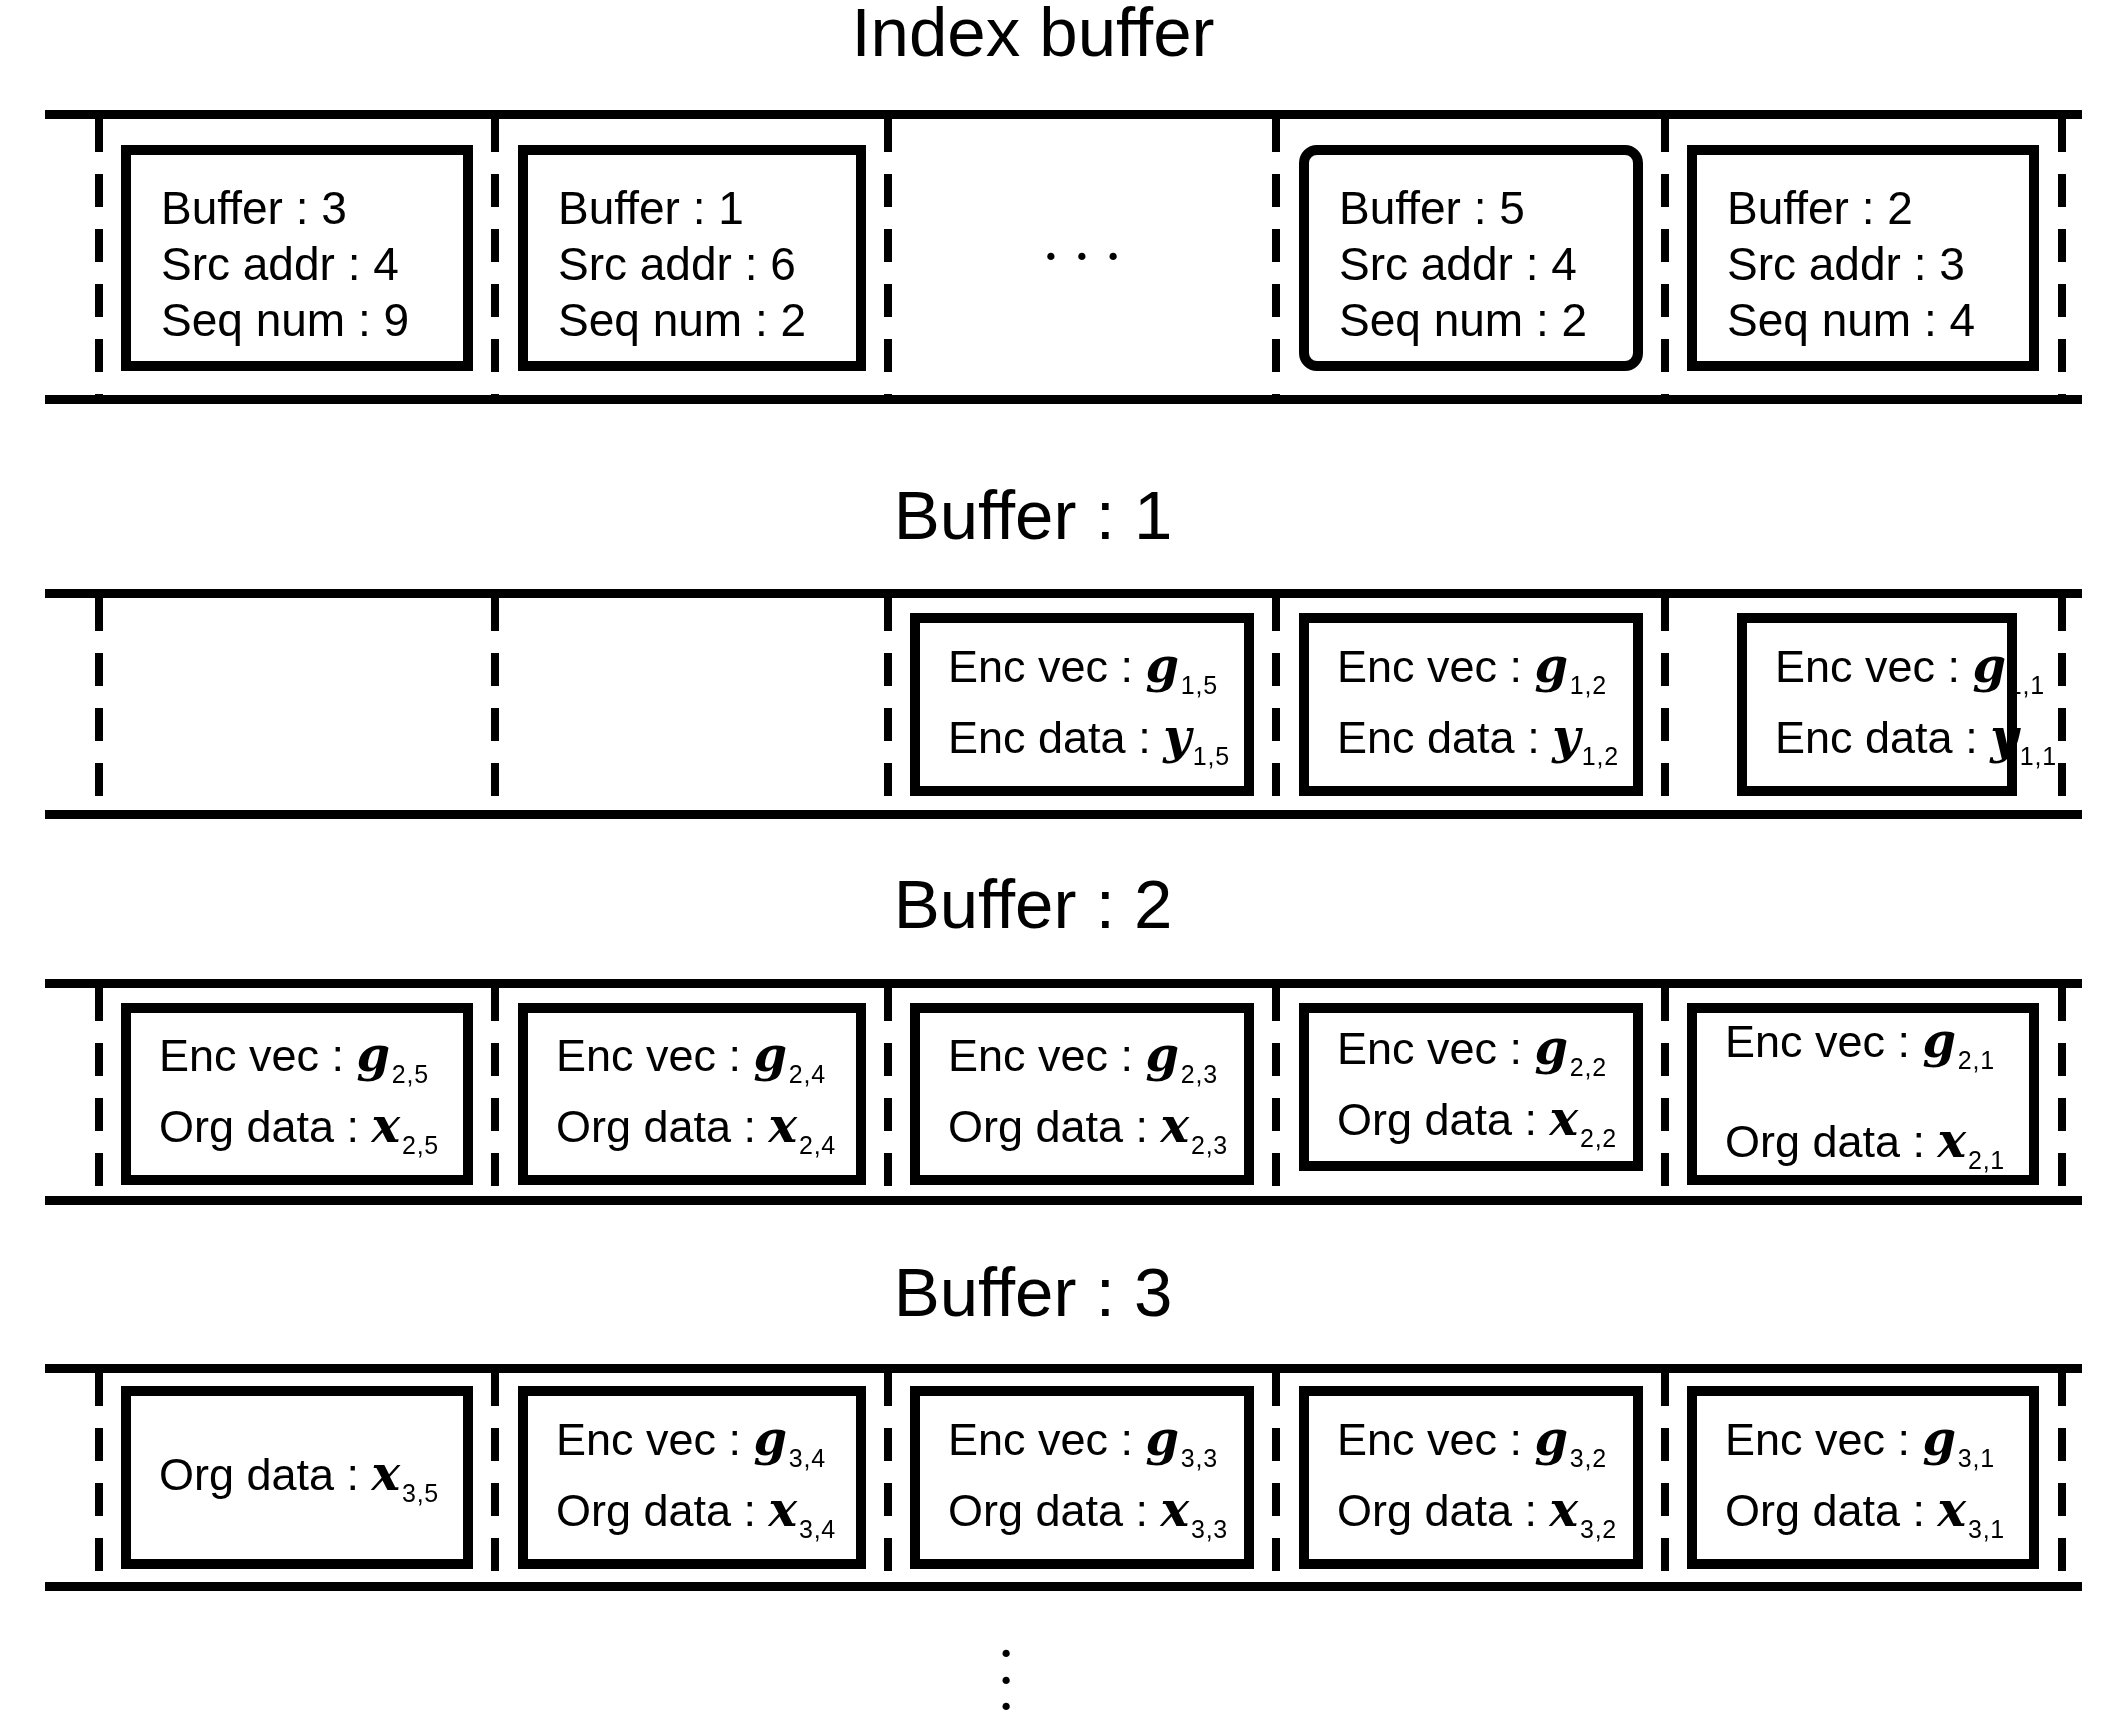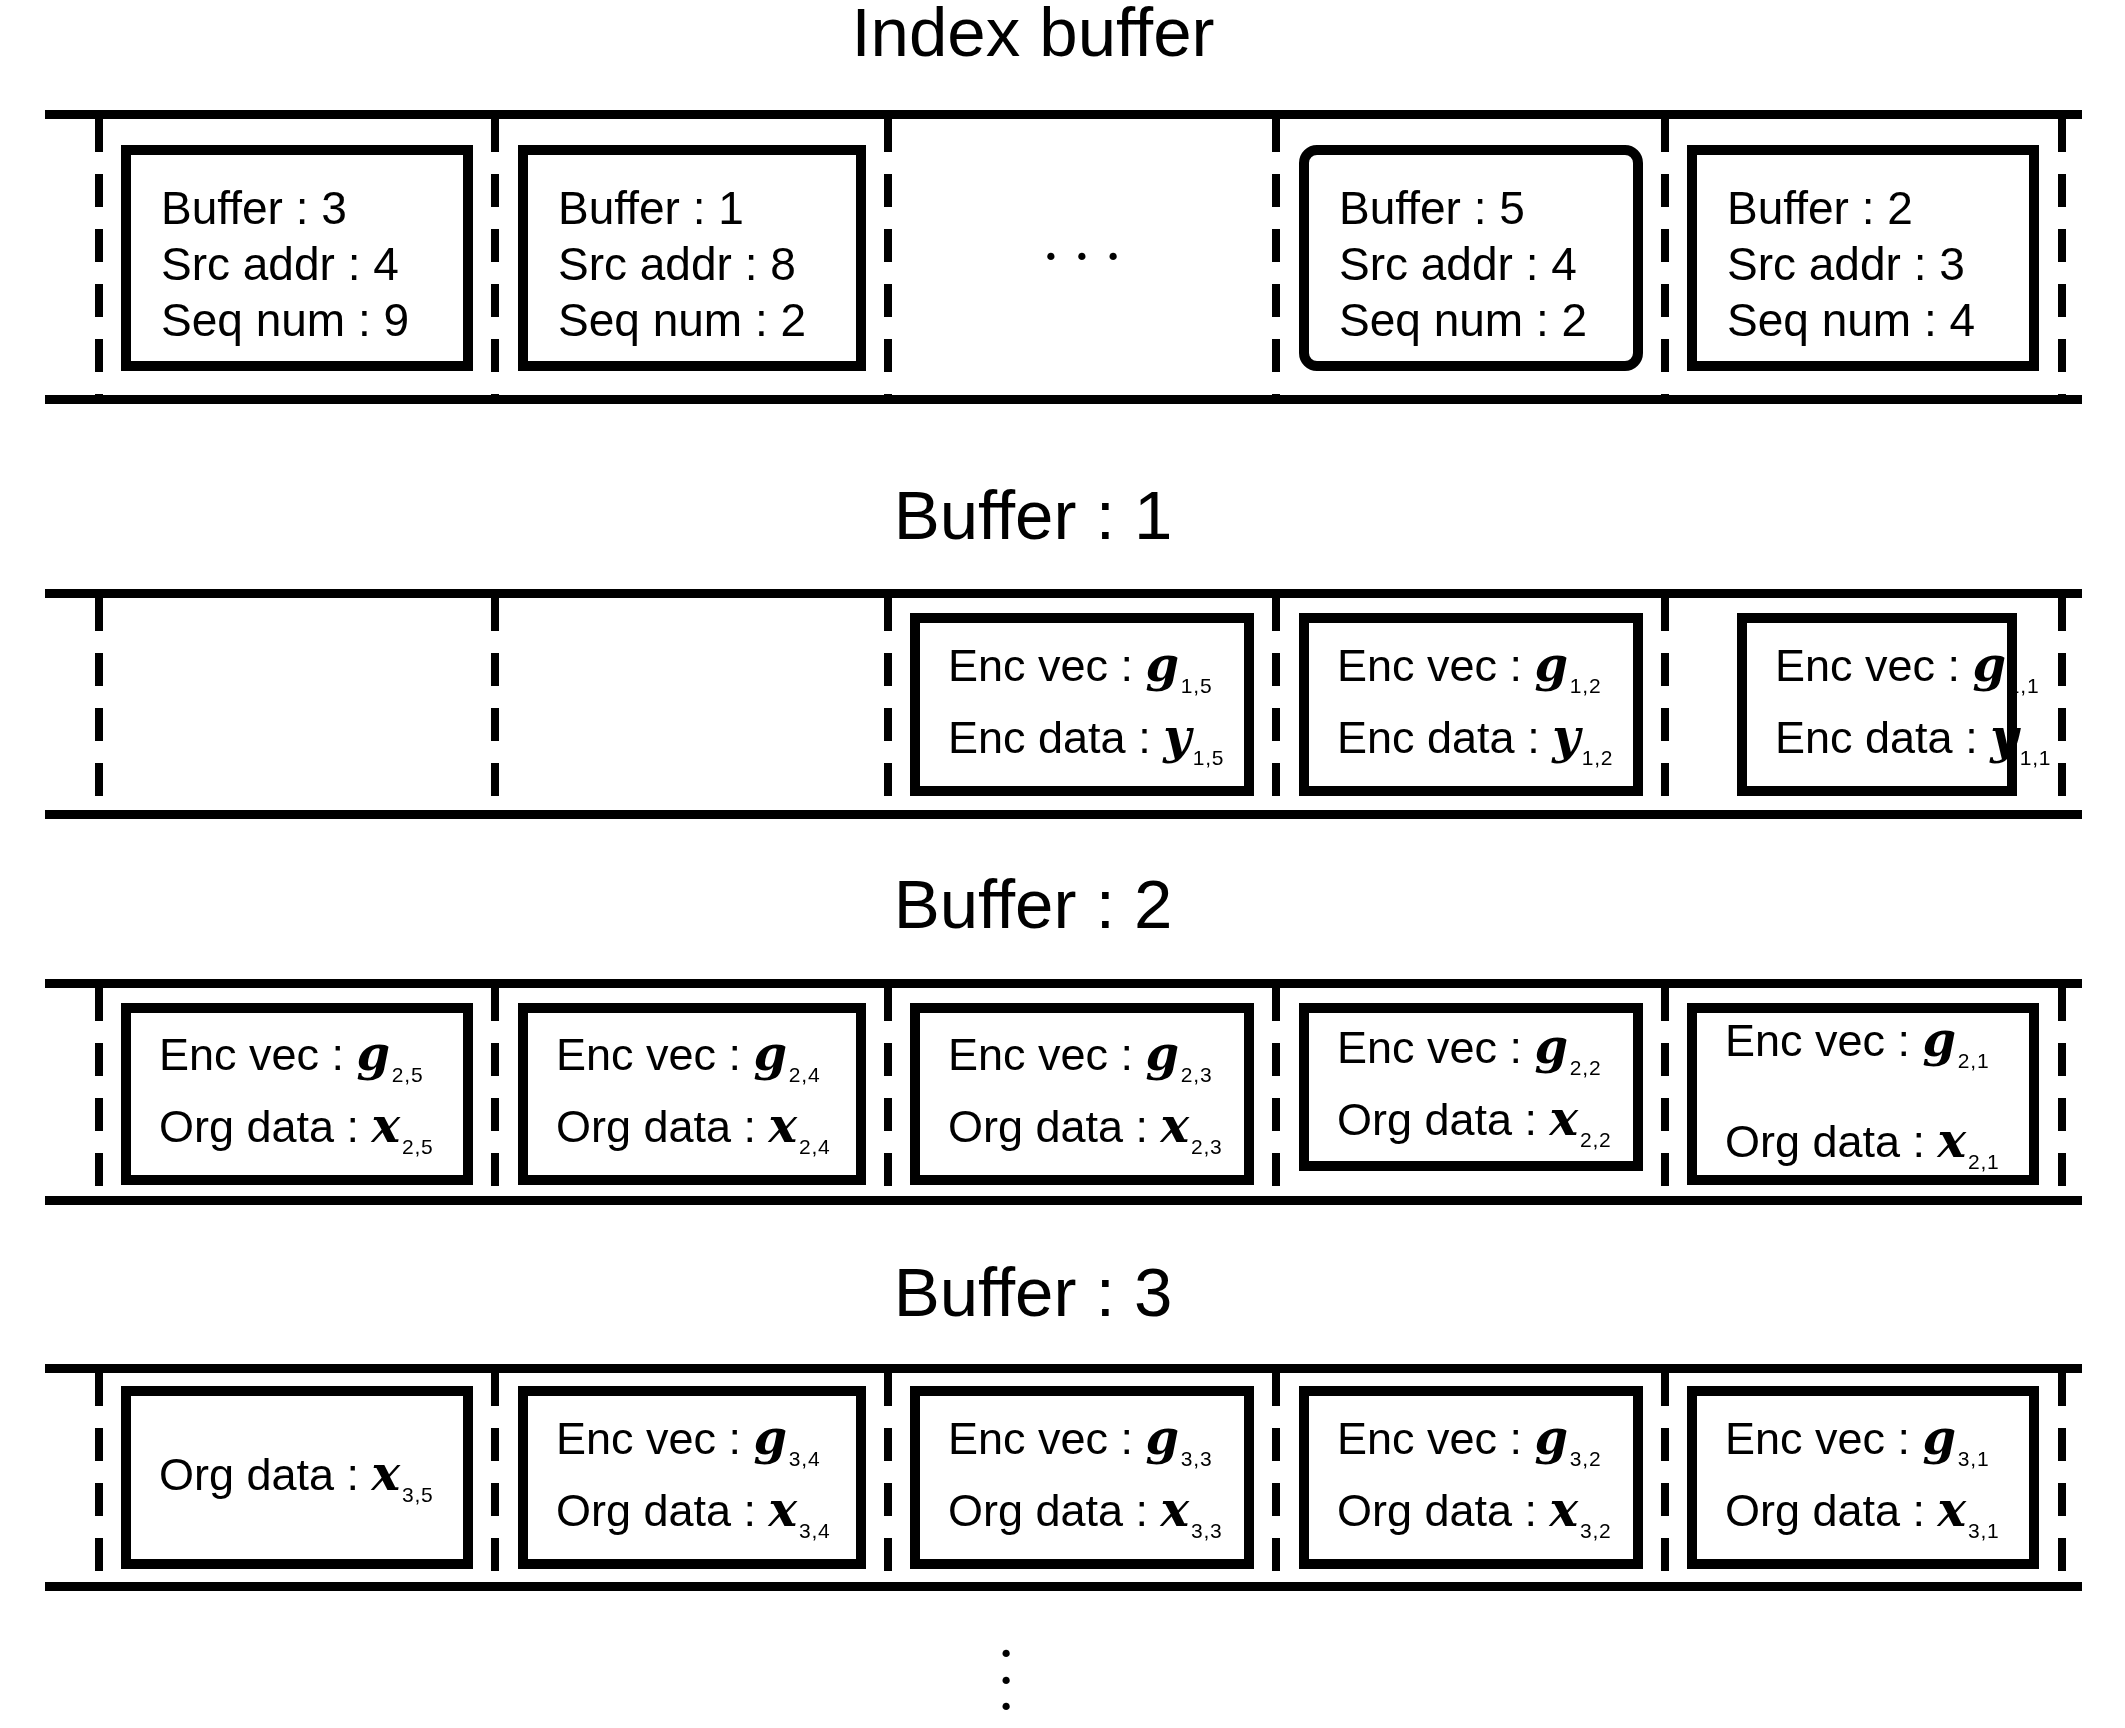--- a/index.html
+++ b/index.html
@@ -26,21 +26,21 @@
   .mathbox {
     display:flex; flex-direction:column; justify-content:center;
     padding-left:28px;
   }
   .math-line { font-size:45px; line-height:63px; white-space:pre; }
   .msym {
     font-family:"DejaVu Serif", serif; font-style:italic; font-weight:bold;
     font-size:48px;
   }
   .msub {
-    font-size:21px; position:relative; top:12.4px; margin-left:1.7px; letter-spacing:0.8px;
+    font-size:25px; position:relative; top:12.4px; margin-left:1.7px; letter-spacing:0.8px;
   }
   .hdots {
     position:absolute; display:flex; align-items:center; justify-content:center;
     font-size:25px; letter-spacing:16.5px; text-indent:16.5px;
     font-family:"DejaVu Sans", sans-serif;
   }
   .vdots {
     position:absolute; width:50px; text-align:center;
     font-size:25px; line-height:26.5px; font-family:"DejaVu Sans", sans-serif;
   }
@@ -59,21 +59,21 @@
       <div class="vdash" style="left: 1227px; top: 9px; height: 276px;"></div>
       <div class="vdash" style="left: 1616px; top: 9px; height: 276px;"></div>
       <div class="vdash" style="left: 2013px; top: 9px; height: 276px;"></div>
       <div class="cellbox recbox" style="left: 76px; width: 352px; top: 35px; height: 226px;">
         <div class="rec-line">Buffer : 3</div>
         <div class="rec-line">Src addr : 4</div>
         <div class="rec-line">Seq num : 9</div>
       </div>
       <div class="cellbox recbox" style="left: 473px; width: 348px; top: 35px; height: 226px;">
         <div class="rec-line">Buffer : 1</div>
-        <div class="rec-line">Src addr : 8</div>
+        <div class="rec-line">Src addr : 6</div>
         <div class="rec-line">Seq num : 2</div>
       </div>
       <div class="hdots" style="left: 843px; width: 388px; top: 9px; height: 276px;">•••</div>
       <div class="cellbox recbox" style="left: 1254px; width: 344px; top: 35px; height: 226px; border-radius: 18px;">
         <div class="rec-line">Buffer : 5</div>
         <div class="rec-line">Src addr : 4</div>
         <div class="rec-line">Seq num : 2</div>
       </div>
       <div class="cellbox recbox" style="left: 1642px; width: 352px; top: 35px; height: 226px;">
         <div class="rec-line">Buffer : 2</div>

